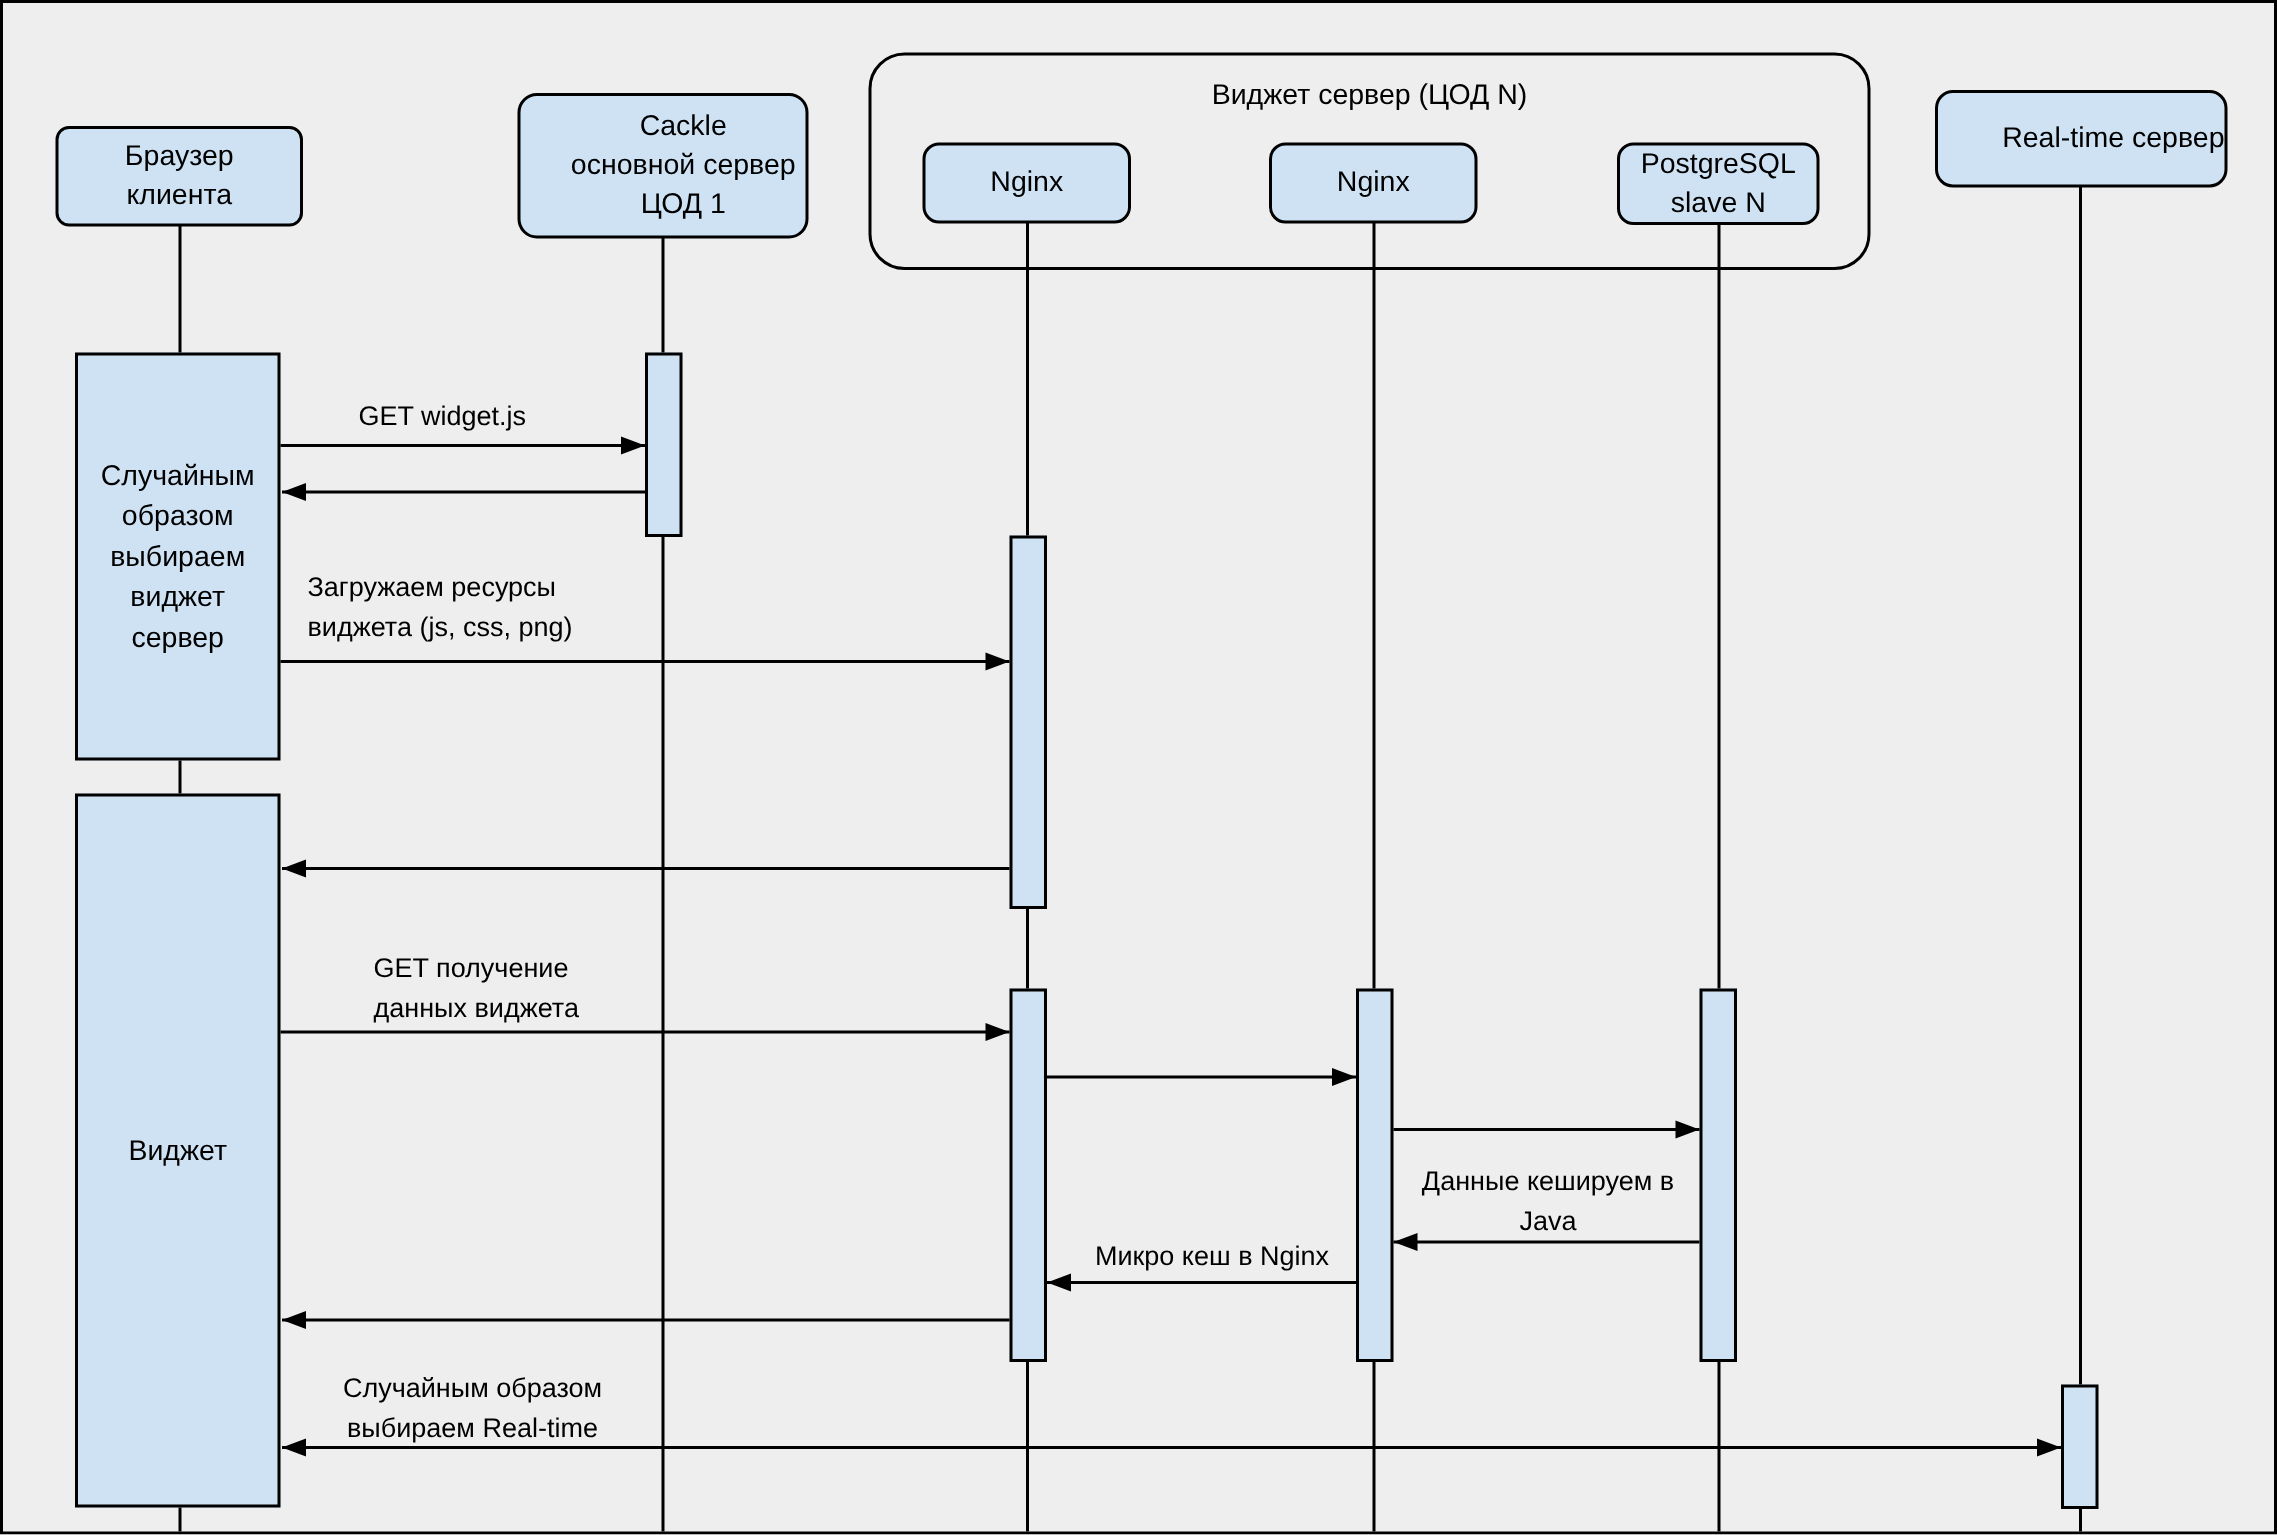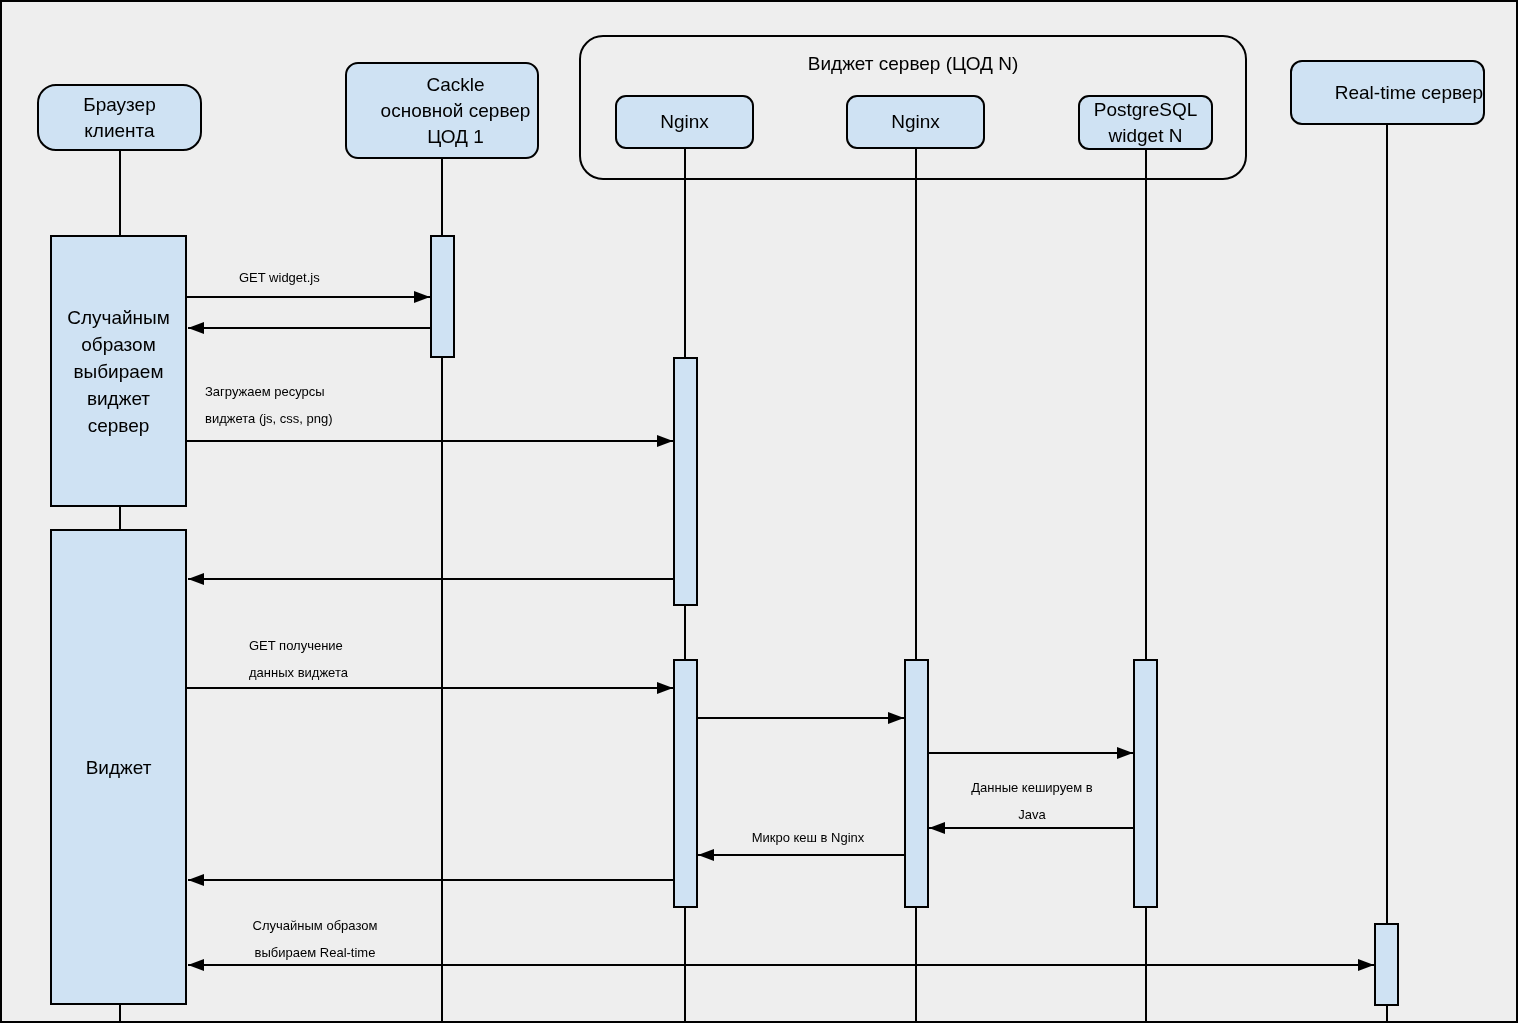--- a/index.html
+++ b/index.html
@@ -53,21 +53,21 @@
   }
   .group-label{
     position:absolute;z-index:4;
     font-size:19px;line-height:24px;
     text-align:left;
     transform:translateX(-50%);
     white-space:nowrap;
   }
   .msg{
     position:absolute;z-index:5;
-    font-size:13px;line-height:27px;
+    font-size:18px;line-height:27px;
     white-space:pre-line;
   }
   .msg.centered{transform:translateX(-50%);text-align:center;}
 </style>
 </head>
 <body>
 
 <div class="stage">
 
   <svg class="layer lifelines" viewBox="0 0 1518 1023">
@@ -112,38 +112,38 @@
     <line x1="927" y1="751" x2="1131" y2="751" stroke="#000" stroke-width="2" marker-end="url(#arrow)"></line>
     <line x1="1131" y1="826" x2="927" y2="826" stroke="#000" stroke-width="2" marker-end="url(#arrow)"></line>
     <line x1="902" y1="853" x2="696" y2="853" stroke="#000" stroke-width="2" marker-end="url(#arrow)"></line>
     <line x1="671" y1="878" x2="186" y2="878" stroke="#000" stroke-width="2" marker-end="url(#arrow)"></line>
     <line x1="186" y1="963" x2="1372" y2="963" stroke="#000" stroke-width="2" marker-start="url(#arrow)" marker-end="url(#arrow)"></line>
   </svg>
 
   <div class="group" style="left:577px;top:33px;width:668px;height:145px;"></div>
   <div class="group-label" style="left:911px;top:50px;">Виджет сервер (ЦОД N)</div>
 
-  <div class="participant" style="left:35px;top:82px;width:165px;height:67px;border-radius:19px;">
+  <div class="participant" style="left:35px;top:82px;width:165px;height:67px;border-radius:9px;">
     <span>Браузер
 клиента</span>
   </div>
   <div class="participant" style="left:343px;top:60px;width:194px;height:97px;border-radius:13px;padding-left:27px;">
     <span>Cackle
 основной сервер
 ЦОД 1</span>
   </div>
   <div class="participant" style="left:613px;top:93px;width:139px;height:54px;border-radius:11px;">
     <span>Nginx</span>
   </div>
   <div class="participant" style="left:844px;top:93px;width:139px;height:54px;border-radius:11px;">
     <span>Nginx</span>
   </div>
   <div class="participant" style="left:1076px;top:93px;width:135px;height:55px;border-radius:11px;">
     <span>PostgreSQL
-widget N</span>
+slave N</span>
   </div>
   <div class="participant" style="left:1288px;top:58px;width:195px;height:65px;border-radius:12px;justify-content:flex-end;">
     <span>Real-time сервер</span>
   </div>
 
   <div class="msg" style="left:237px;top:262px;">GET widget.js</div>
   <div class="msg" style="left:203px;top:376px;">Загружаем  ресурсы
 виджета (js, css, png)</div>
   <div class="msg" style="left:247px;top:630px;">GET получение
 данных виджета</div>

